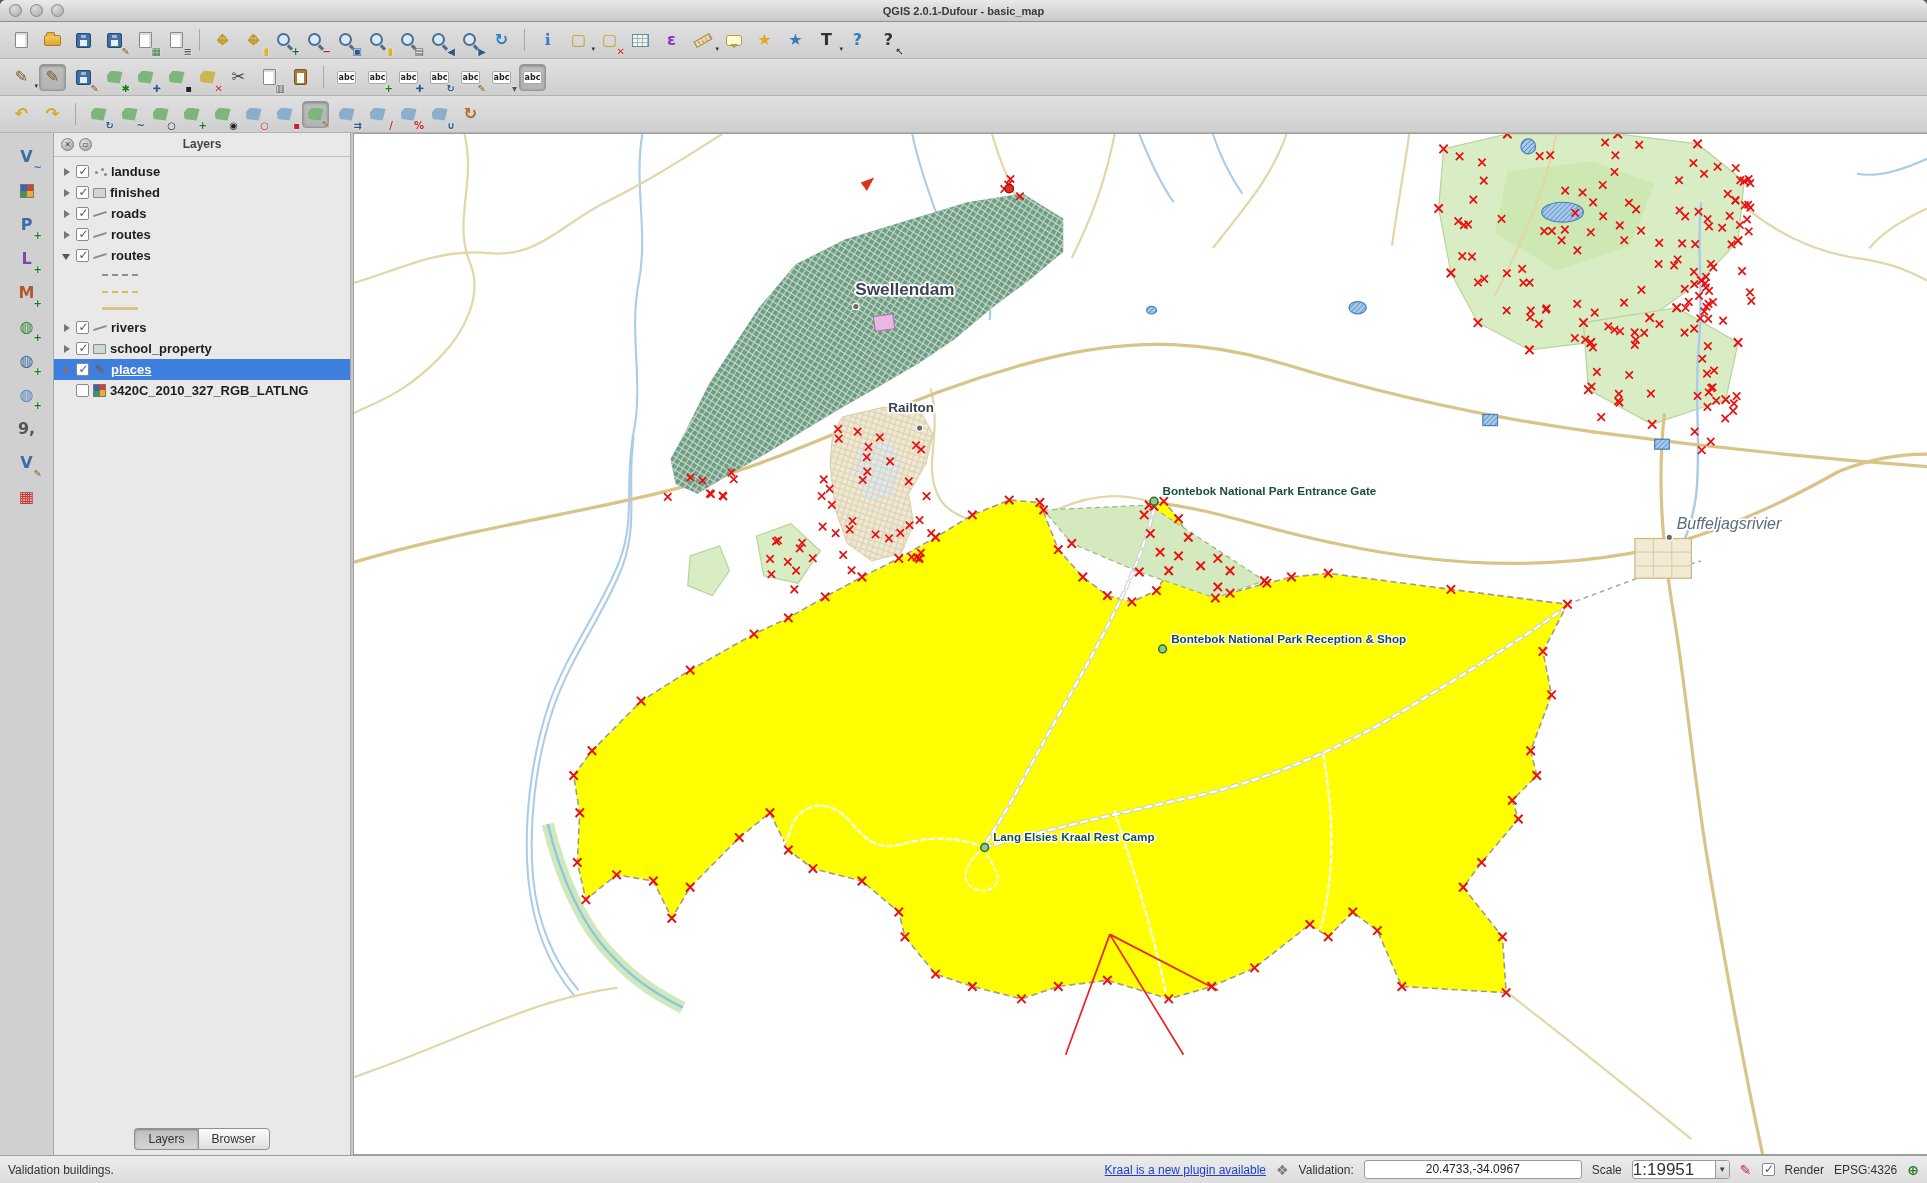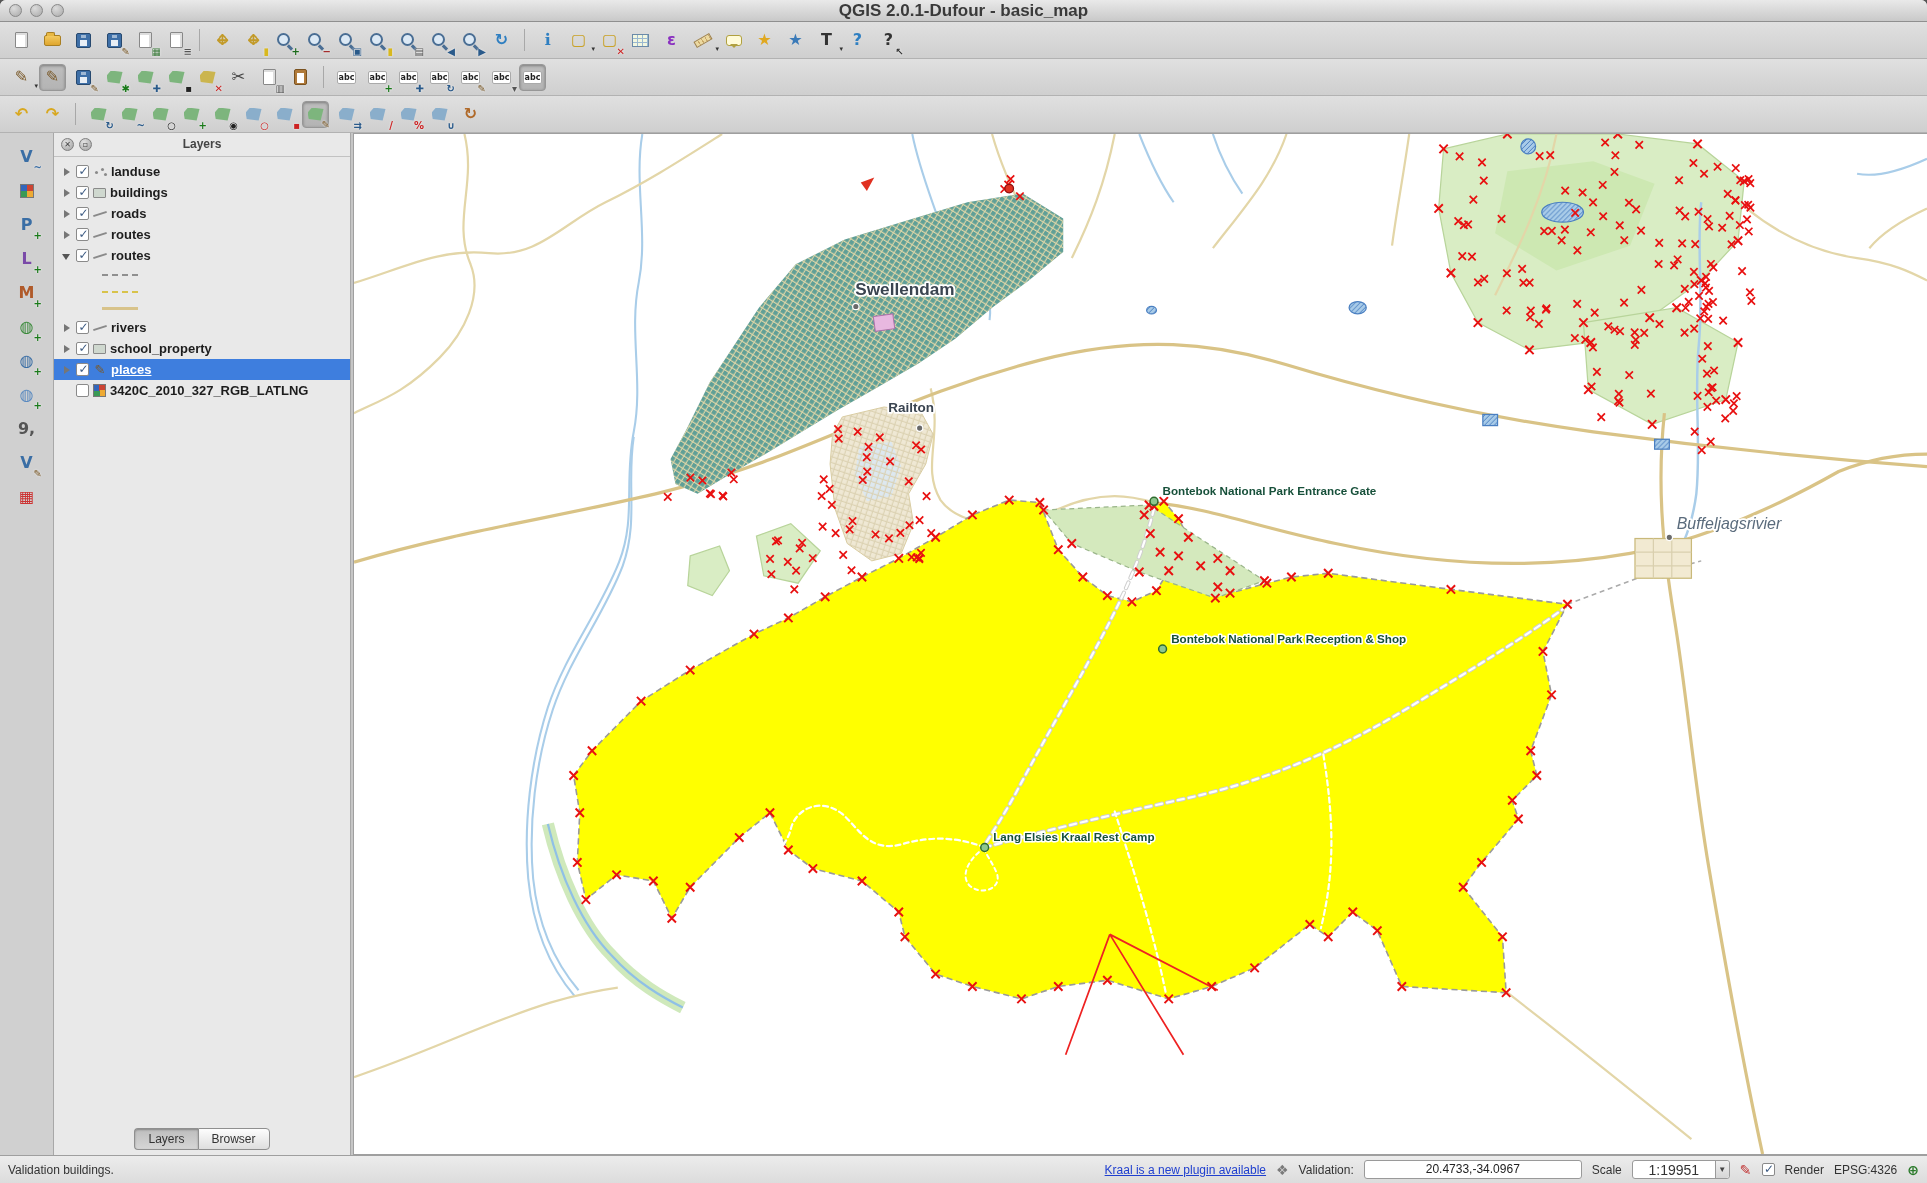--- a/index.html
+++ b/index.html
@@ -5,21 +5,21 @@
   html,body{margin:0;padding:0;background:#555;}
   *{box-sizing:border-box;}
   #window{width:1927px;height:1183px;background:#d6d6d6;border-radius:6px 6px 0 0;overflow:hidden;
     font-family:"Liberation Sans",sans-serif;color:#222;position:relative;}
   
   #titlebar{height:22px;background:linear-gradient(#e9e9e9,#c9c9c9);border-bottom:1px solid #8f8f8f;
     position:relative;display:flex;align-items:center;}
   .tlights{display:flex;gap:8px;margin-left:9px;}
   .tlight{width:13px;height:13px;border-radius:50%;background:radial-gradient(circle at 35% 30%,#dcdcdc,#a9a9a9);
     border:1px solid #888;}
-  #title-text{position:absolute;left:0;right:0;text-align:center;font-size:17px;color:#3a3a3a;font-weight:bold;}
+  #title-text{position:absolute;left:0;right:0;text-align:center;font-size:11px;color:#3a3a3a;font-weight:bold;}
   
   .tb-row{height:37px;background:linear-gradient(#e0e0e0,#cfcfcf);border-bottom:1px solid #b2b2b2;
     display:flex;align-items:center;padding:0 8px;gap:4px;}
   .tb-btn{width:27px;height:27px;display:flex;align-items:center;justify-content:center;position:relative;border-radius:4px;flex:none;}
   .tb-btn.pressed{background:rgba(0,0,0,.14);box-shadow:inset 0 1px 3px rgba(0,0,0,.35);border:1px solid #979797;}
   .tb-sep{width:1px;height:22px;background:#a8a8a8;margin:0 5px;flex:none;}
   .ic{display:inline-block;font-family:"DejaVu Sans",sans-serif;}
   .ic-glyph{font-size:16px;line-height:1;font-weight:bold;}
   .ic-page{width:13px;height:16px;background:#fff;border:1px solid #888;border-radius:1px;box-shadow:inset -2px 2px 0 #ddd;}
   .ic-folder{width:17px;height:11px;background:linear-gradient(#f3c95f,#dfa62e);border:1px solid #a97f22;border-radius:2px;position:relative;}
@@ -95,21 +95,21 @@
   text.poi{font-size:9.5px;font-weight:bold;fill:#17503a;stroke-width:2.5px;}
   text.town-italic{font-size:13px;font-style:italic;fill:#5a6b7c;}
   
   #statusbar{height:28px;background:linear-gradient(#ececec,#dcdcdc);border-top:1px solid #9f9f9f;
     display:flex;align-items:center;padding:0 8px;gap:10px;font-size:12px;color:#333;}
   #status-spacer{flex:1;}
   #plugin-link{color:#1f3fcf;text-decoration:underline;}
   #coord-input{width:218px;height:19px;background:#fff;border:1px solid #9a9a9a;border-radius:3px;
     text-align:center;font-size:12px;line-height:17px;color:#222;}
   #scale-combo{width:98px;height:19px;background:#fff;border:1px solid #9a9a9a;border-radius:3px;display:flex;align-items:center;}
-  #scale-combo .val{flex:1;text-align:center;font-size:14px;}
+  #scale-combo .val{flex:1;font-size:17px;}
   #scale-combo .arr{width:14px;height:100%;background:linear-gradient(#efefef,#d5d5d5);border-left:1px solid #9a9a9a;
     font-size:8px;text-align:center;line-height:17px;color:#444;border-radius:0 3px 3px 0;}
   .sb-icon{font-family:"DejaVu Sans",sans-serif;font-size:14px;line-height:1;}
 </style>
 </head>
 <body>
 
 <div id="window">
 
   <div id="titlebar">
@@ -407,21 +407,21 @@
           <div class="layer-row">
             <span class="expander right"></span>
             <span class="cbox checked"></span>
             <span class="lyicon ly-point"></span>
             <span class="lylabel">landuse</span>
           </div>
           <div class="layer-row">
             <span class="expander right"></span>
             <span class="cbox checked"></span>
             <span class="lyicon ly-polygon"></span>
-            <span class="lylabel">buildings</span>
+            <span class="lylabel">finished</span>
           </div>
           <div class="layer-row">
             <span class="expander right"></span>
             <span class="cbox checked"></span>
             <span class="lyicon ly-line"></span>
             <span class="lylabel">roads</span>
           </div>
           <div class="layer-row">
             <span class="expander right"></span>
             <span class="cbox checked"></span>

